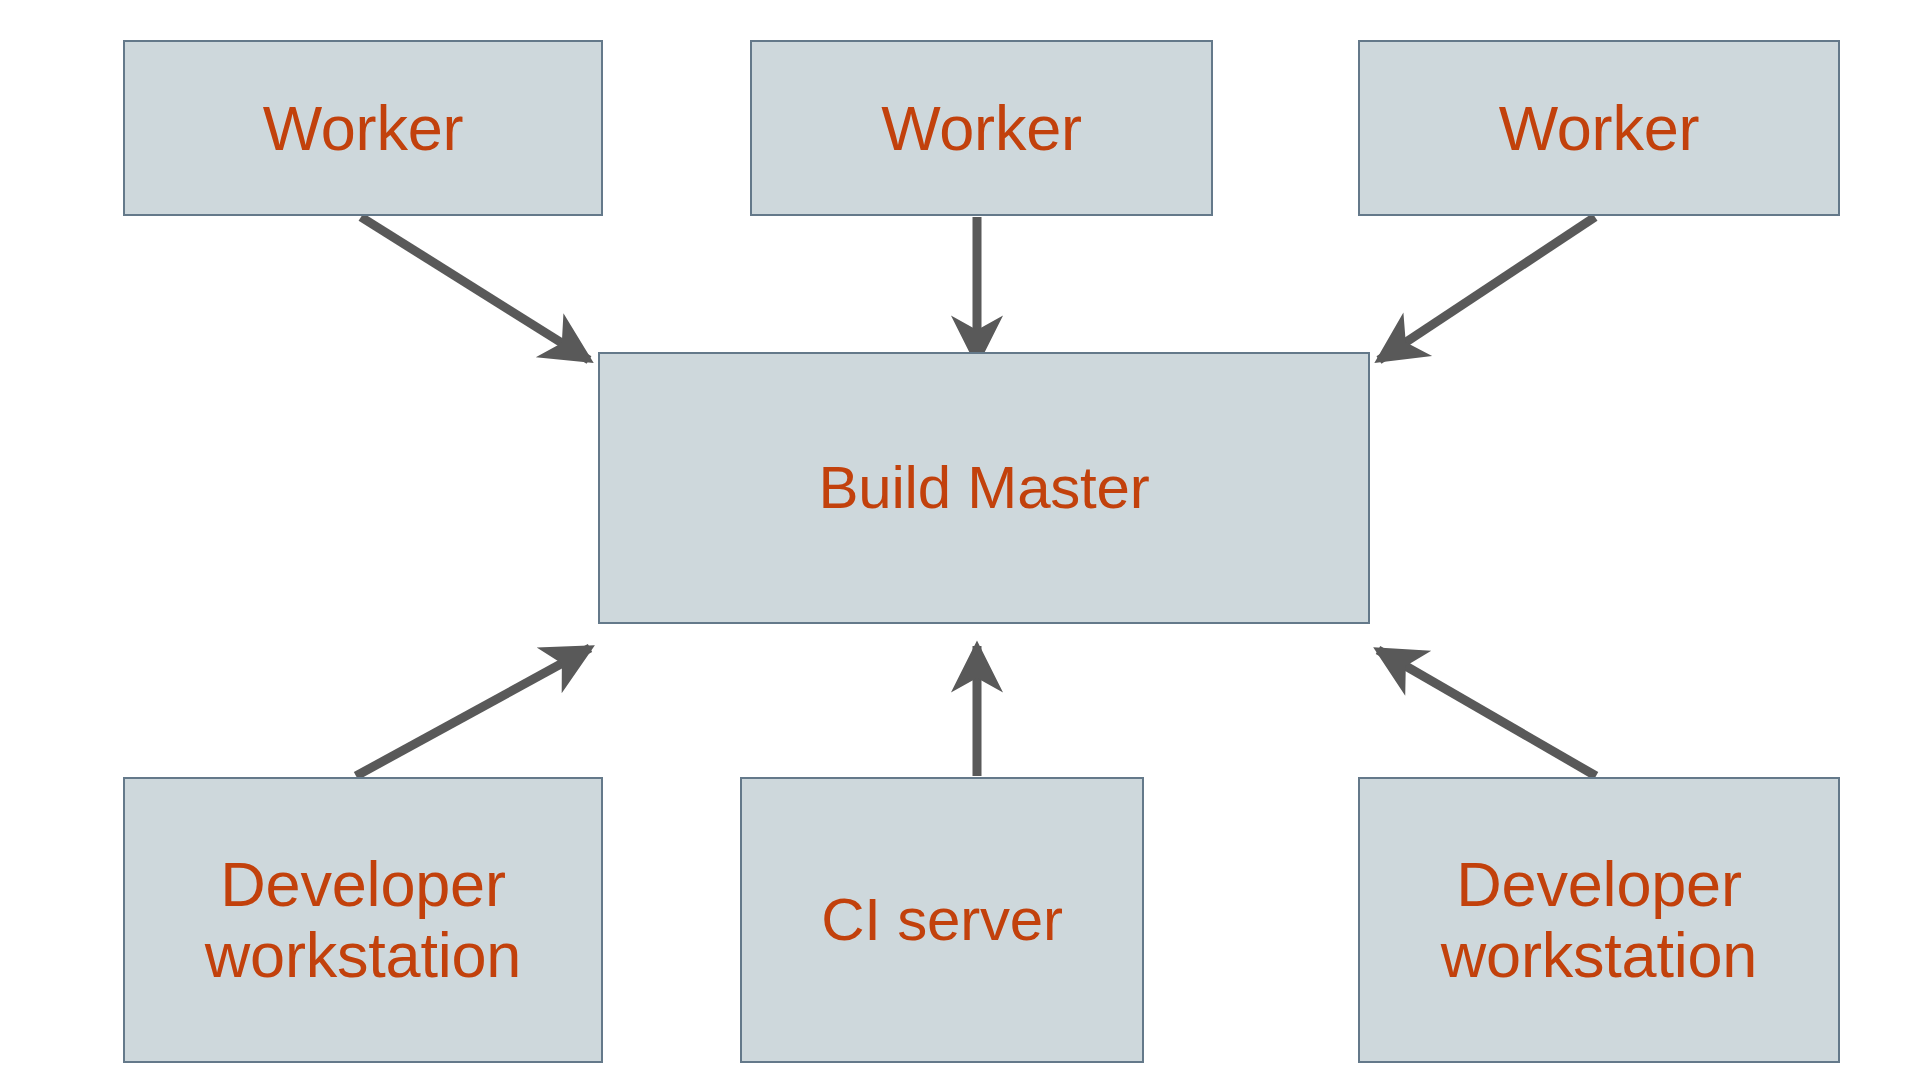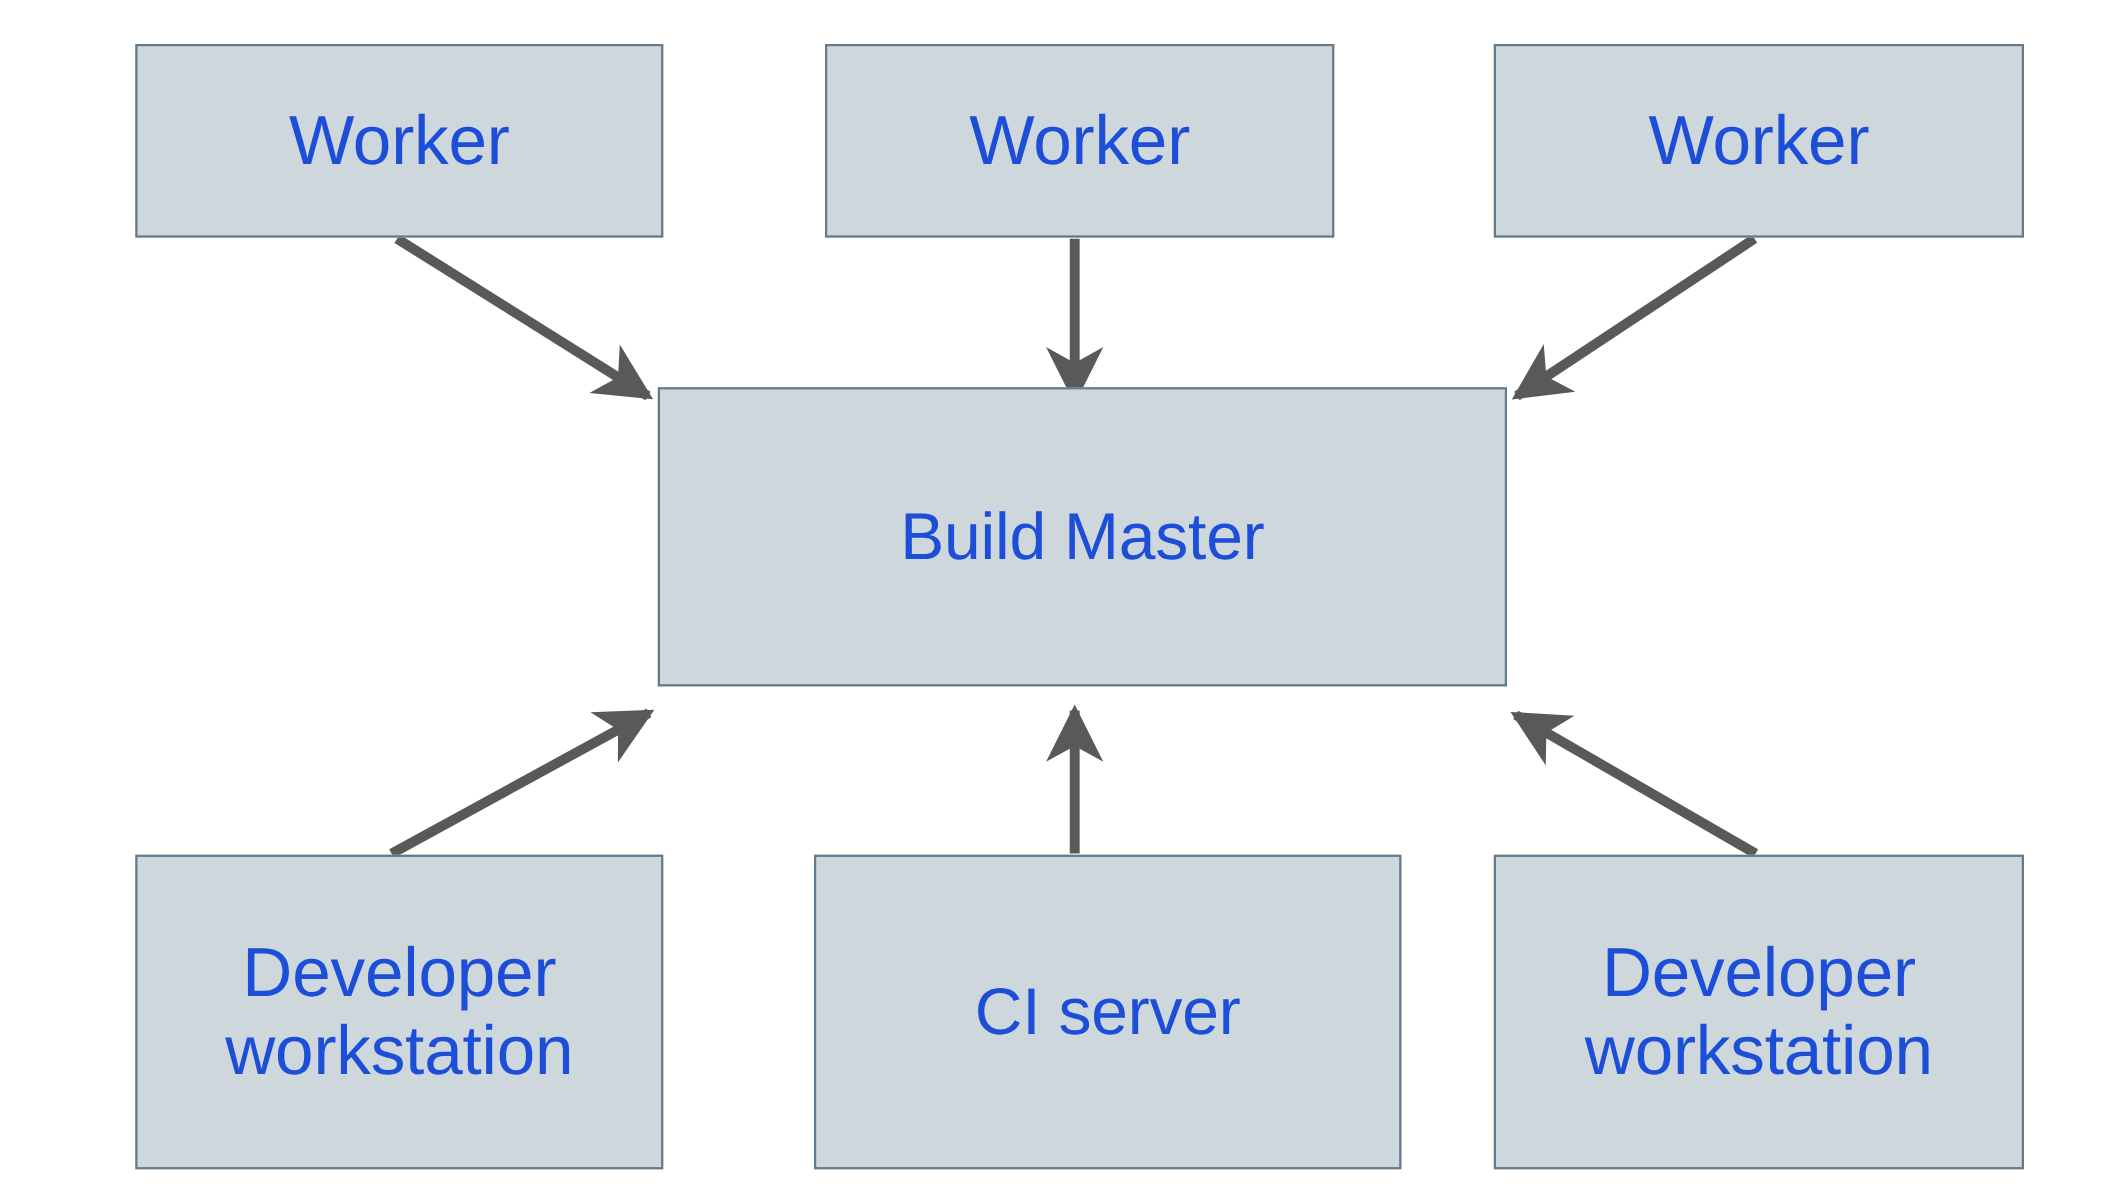--- a/index.html
+++ b/index.html
@@ -30,39 +30,39 @@
   }
   .node {
     position: absolute;
     box-sizing: border-box;
     background: #ced8dc;
     border: 2px solid #64798a;
     display: flex;
     align-items: center;
     justify-content: center;
     text-align: center;
-    color: #1d4ed8;
+    color: #c2410c;
     line-height: 1.12;
     white-space: pre-line;
     letter-spacing: -0.2px;
   }
   .node-label {
     display: block;
     width: 100%;
     white-space: pre-line;
   }
   
   #node-worker-left   { left: 123px; top: 40px;  width: 480px; height: 176px; font-size: 63px; }
   #node-worker-center { left: 750px; top: 40px;  width: 463px; height: 176px; font-size: 63px; }
   #node-worker-right  { left: 1358px;top: 40px;  width: 482px; height: 176px; font-size: 63px; }
   
   #node-build-master  { left: 598px; top: 352px; width: 772px; height: 272px; font-size: 60px; }
   
   #node-dev-left      { left: 123px; top: 777px; width: 480px; height: 286px; font-size: 63px; }
-  #node-ci-server     { left: 740px; top: 777px; width: 534px; height: 286px; font-size: 60px; }
+  #node-ci-server     { left: 740px; top: 777px; width: 404px; height: 286px; font-size: 60px; }
   #node-dev-right     { left: 1358px;top: 777px; width: 482px; height: 286px; font-size: 63px; }
 </style>
 </head>
 <body>
 
 <div id="diagram-canvas">
 
   <svg class="edge-layer" viewBox="0 0 1910 1090" width="1910" height="1090" xmlns="http://www.w3.org/2000/svg">
     <defs>
       <marker id="barb-arrowhead" viewBox="0 0 12 12" refX="10.4" refY="6" markerWidth="6.2" markerHeight="6.2" orient="auto-start-reverse" markerUnits="strokeWidth">

